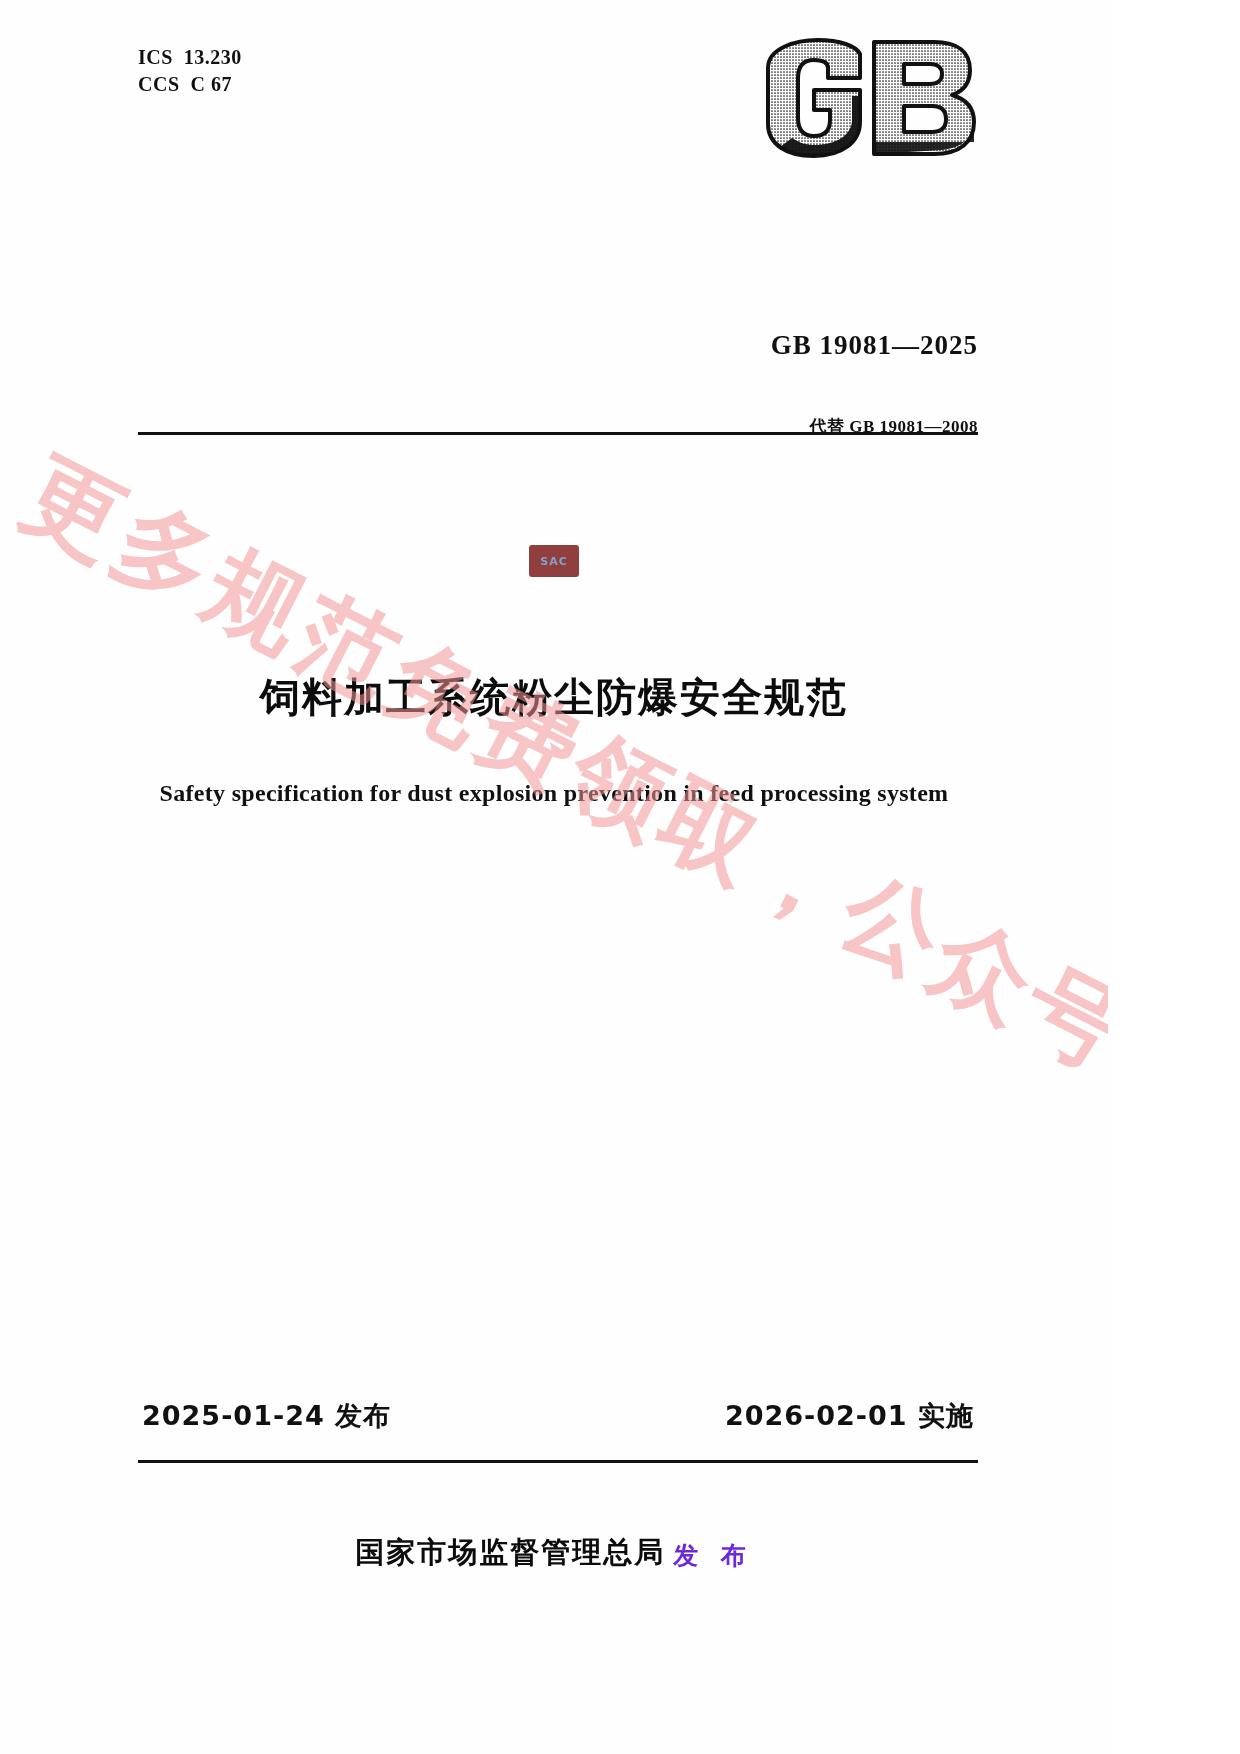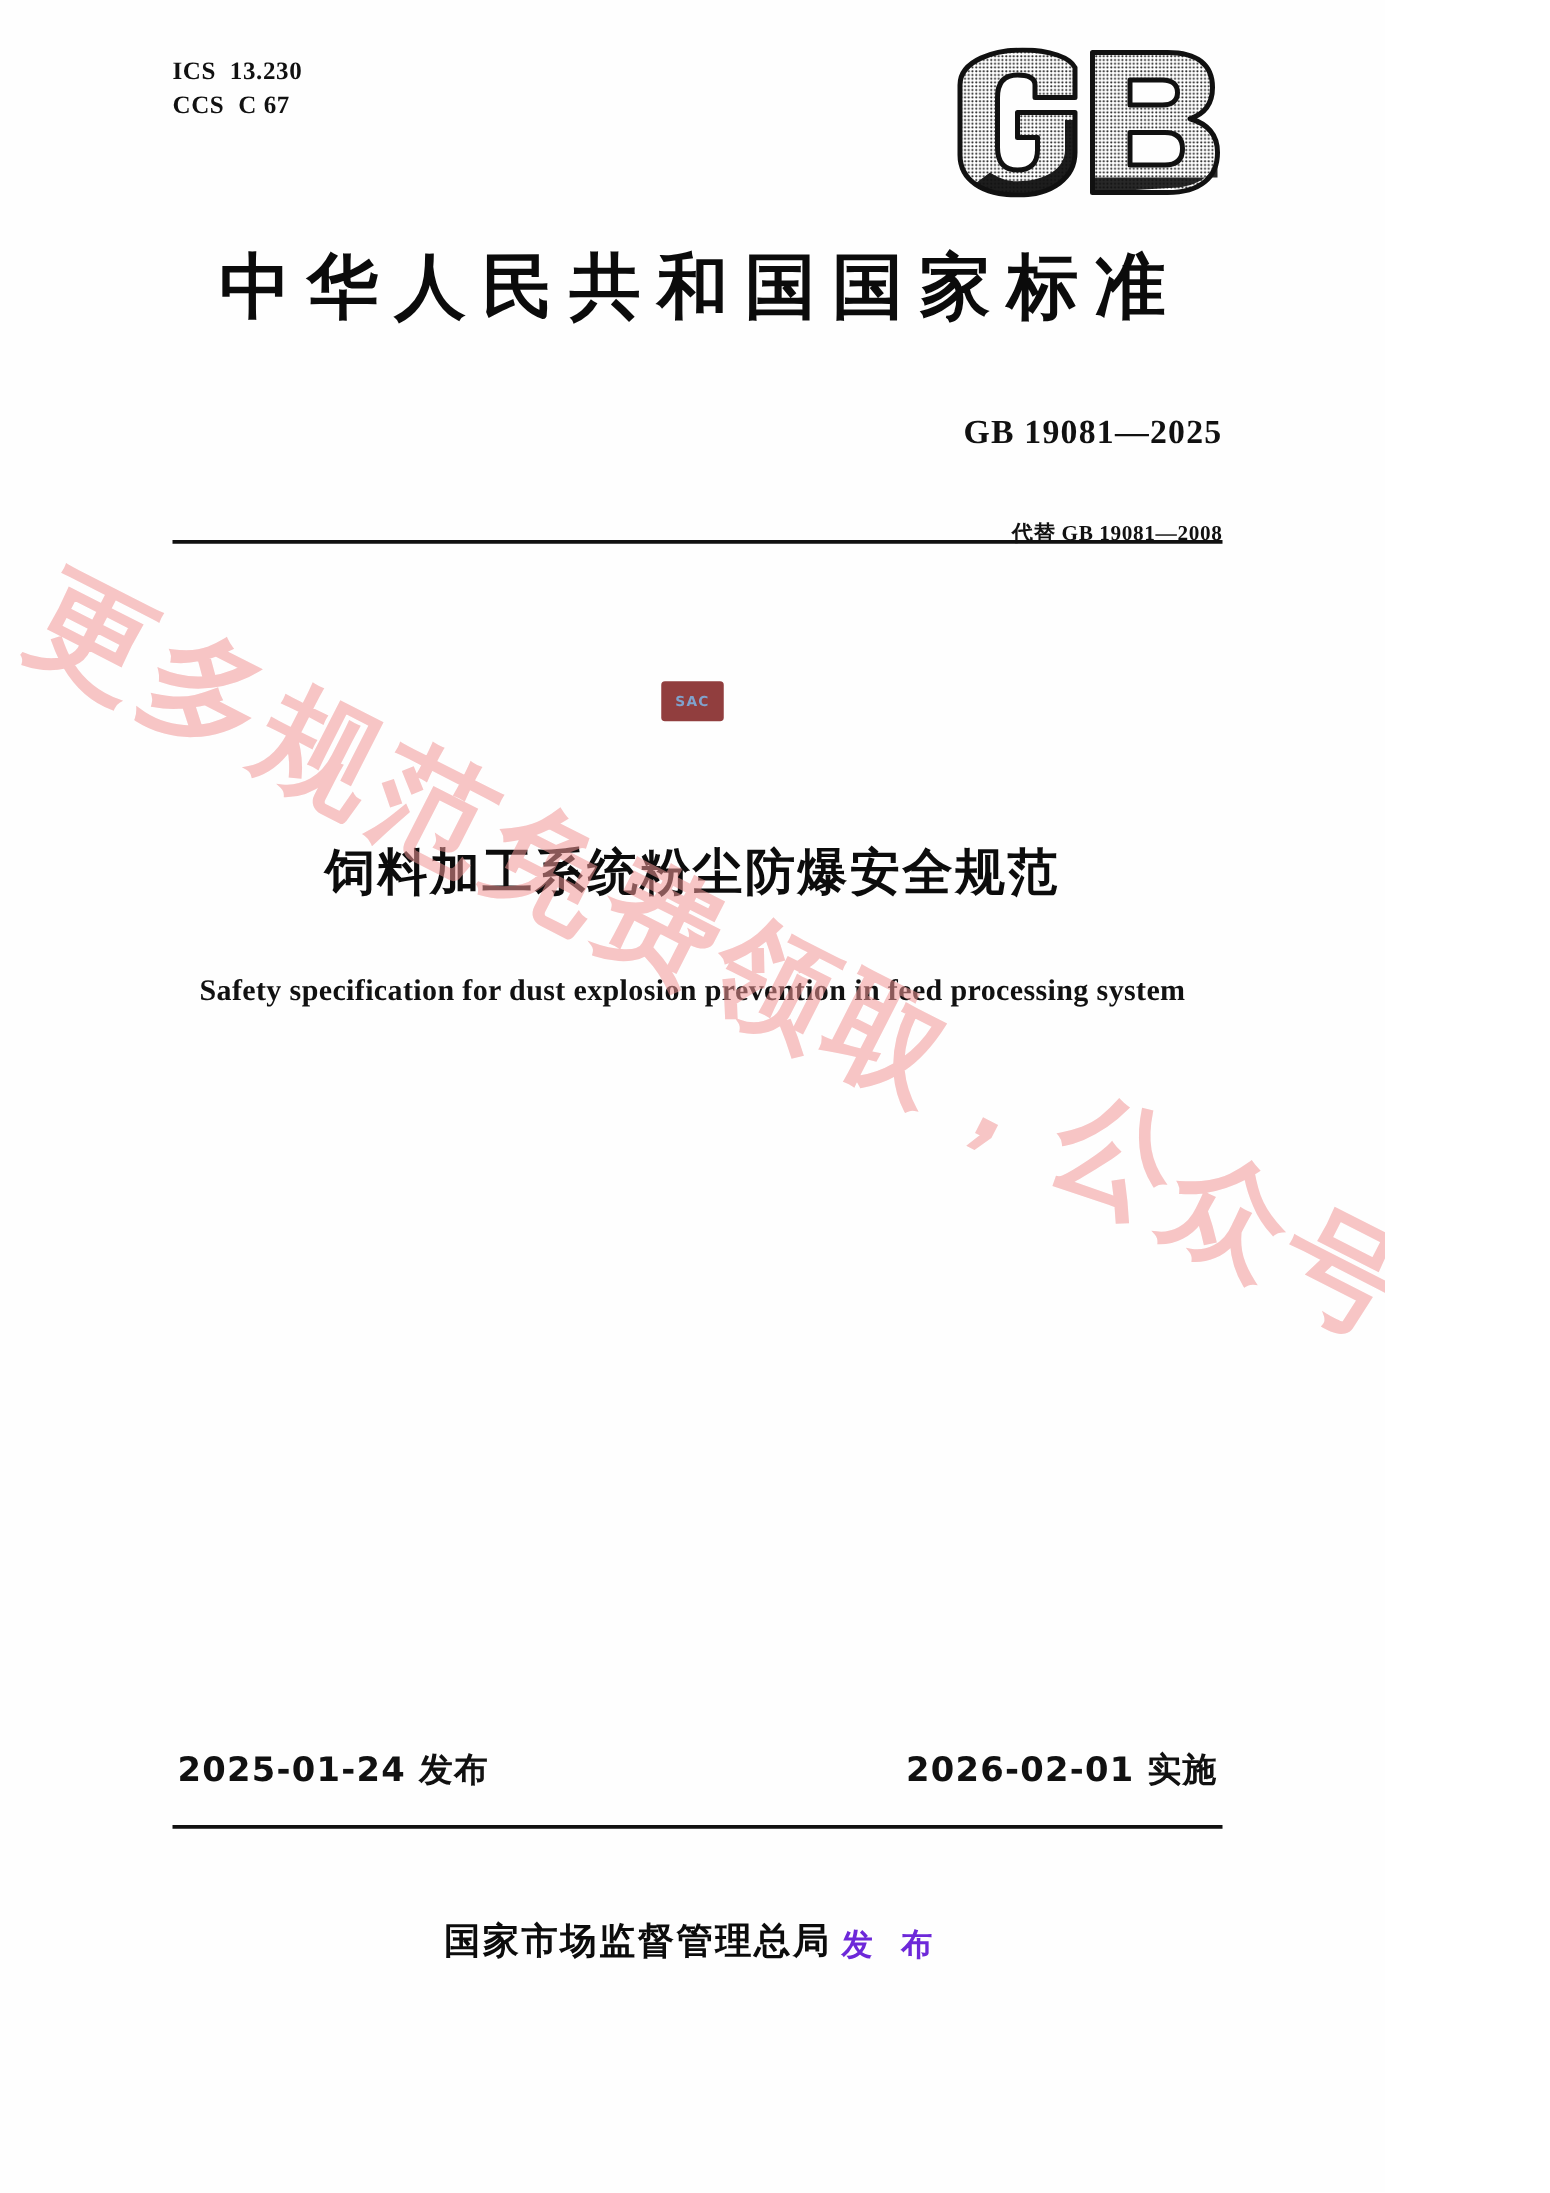--- a/index.html
+++ b/index.html
@@ -236,21 +236,20 @@
         <path d="M118 4 L178 4 C202 4, 214 14, 214 32 C214 44, 208 53, 196 57 C210 61, 218 70, 218 84 C218 104, 204 116, 178 116 L118 116 Z
                  M148 26 L148 46 L174 46 C182 46, 186 42, 186 36 C186 30, 182 26, 174 26 Z
                  M148 68 L148 94 L176 94 C186 94, 190 89, 190 81 C190 73, 186 68, 176 68 Z" fill="url(#hatch)" fill-rule="evenodd" stroke="#111" stroke-width="4" stroke-linejoin="round"></path>
       </g>
 
       <path d="M96 58 L104 58 L104 84 C104 104, 86 118, 58 118 C44 118, 32 115, 24 109 L36 100 C44 105, 50 107, 58 107 C80 107, 96 97, 96 82 Z" fill="#111" opacity="0.95"></path>
       <path d="M118 104 L218 104 L218 84 C218 99, 206 110, 186 112 L118 116 Z" fill="#111" opacity="0.9"></path>
     </svg>
   </div>
 
-  <div class="nat-title">中华人民共和国国家标准</div>
 
   <div class="std-no">GB  19081—2025</div>
   <div class="std-replace">代替 GB 19081—2008</div>
 
   <div class="rule-top"></div>
   <div class="rule-bottom"></div>
 
   <div class="sac-mark">SAC</div>
 
   <div class="doc-title-cn">饲料加工系统粉尘防爆安全规范</div>

